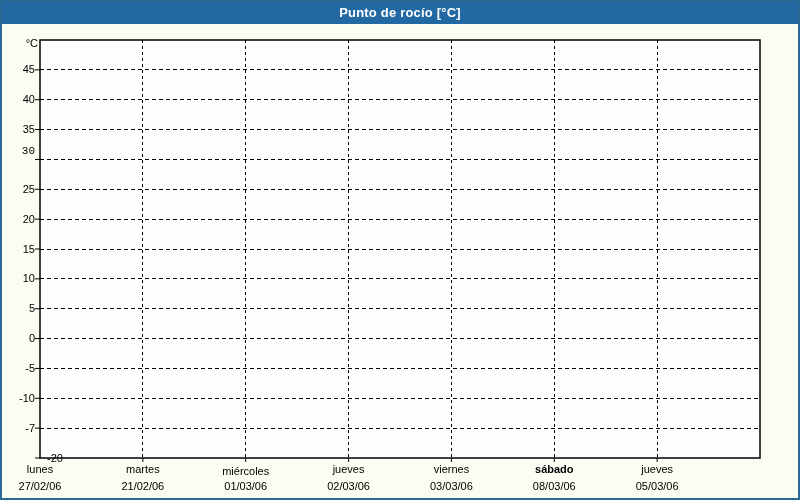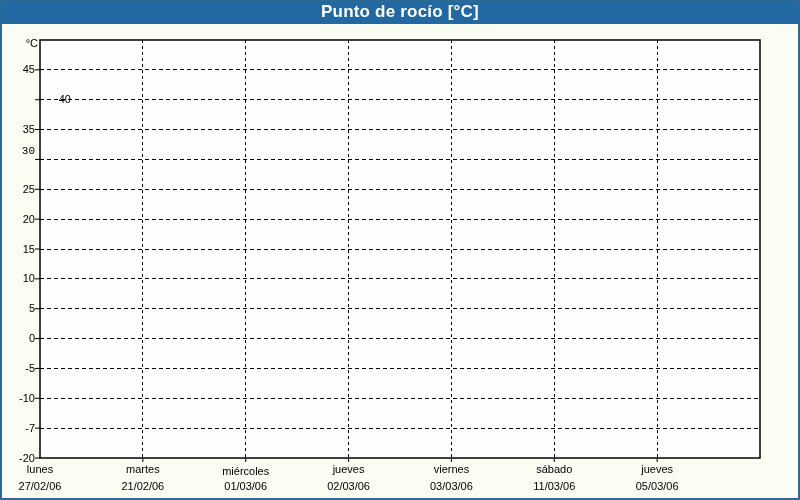--- a/index.html
+++ b/index.html
@@ -18,21 +18,21 @@
   }
   .titlebar{
     position:absolute;left:0;top:0;
     width:800px;height:24px;
     background:#2269A3;
     display:flex;align-items:center;justify-content:center;
     z-index:2;
   }
   .titlebar span{
     color:#FFFFFF;
-    font-size:17px;
+    font-size:13px;
     font-weight:bold;
     letter-spacing:0.2px;
   }
   #grid-svg{
     position:absolute;left:0;top:0;
     z-index:1;
   }
   #labels{
     position:absolute;left:0;top:0;width:800px;height:500px;
     z-index:3;
@@ -101,41 +101,41 @@
       <line x1="245.71428571428572" y1="458" x2="245.71428571428572" y2="462" stroke="#000000" stroke-width="1"></line>
       <line x1="348.57142857142856" y1="458" x2="348.57142857142856" y2="462" stroke="#000000" stroke-width="1"></line>
       <line x1="451.42857142857144" y1="458" x2="451.42857142857144" y2="462" stroke="#000000" stroke-width="1"></line>
       <line x1="554.2857142857143" y1="458" x2="554.2857142857143" y2="462" stroke="#000000" stroke-width="1"></line>
       <line x1="657.1428571428571" y1="458" x2="657.1428571428571" y2="462" stroke="#000000" stroke-width="1"></line>
       <rect x="40" y="40" width="720" height="418" fill="none" stroke="#000000" stroke-width="1.5"></rect>
     </svg>
   <div id="labels">
       <div class="axis-label y-label" style="top: 37px; width: 38px;">°C</div>
       <div class="axis-label y-label" style="top: 63.3571px;">45</div>
-      <div class="axis-label y-label" style="top: 93.2143px; padding-left: 36px;">40</div>
+      <div class="axis-label y-label" style="top: 93.2143px;">40</div>
       <div class="axis-label y-label" style="top: 123.071px;">35</div>
       <div class="axis-label y-label" style="top: 145px; font-family: Liberation Mono, monospace;">30</div>
       <div class="axis-label y-label" style="top: 182.786px;">25</div>
       <div class="axis-label y-label" style="top: 212.643px;">20</div>
       <div class="axis-label y-label" style="top: 242.5px;">15</div>
       <div class="axis-label y-label" style="top: 272.357px;">10</div>
       <div class="axis-label y-label" style="top: 302.214px;">5</div>
       <div class="axis-label y-label" style="top: 332.071px;">0</div>
       <div class="axis-label y-label" style="top: 361.929px;">-5</div>
       <div class="axis-label y-label" style="top: 391.786px;">-10</div>
       <div class="axis-label y-label" style="top: 421.643px;">-7</div>
-      <div class="axis-label y-label" style="top: 451.5px;">-20</div>
+      <div class="axis-label y-label" style="top: 451.5px; padding-left: 28px;">-20</div>
       <div class="axis-label x-label" style="left: -15px; top: 463px;">lunes</div>
       <div class="axis-label x-label" style="left: -15px; top: 480px;">27/02/06</div>
       <div class="axis-label x-label" style="left: 87.8571px; top: 463px;">martes</div>
       <div class="axis-label x-label" style="left: 87.8571px; top: 480px;">21/02/06</div>
       <div class="axis-label x-label" style="left: 190.714px; top: 465px;">miércoles</div>
       <div class="axis-label x-label" style="left: 190.714px; top: 480px;">01/03/06</div>
       <div class="axis-label x-label" style="left: 293.571px; top: 463px;">jueves</div>
       <div class="axis-label x-label" style="left: 293.571px; top: 480px;">02/03/06</div>
       <div class="axis-label x-label" style="left: 396.429px; top: 463px;">viernes</div>
       <div class="axis-label x-label" style="left: 396.429px; top: 480px;">03/03/06</div>
-      <div class="axis-label x-label" style="left: 499.286px; top: 463px;">sábado</div>
-      <div class="axis-label x-label" style="left: 499.286px; top: 480px;">11/03/06</div>
+      <div class="axis-label x-label" style="left: 499.286px; top: 463px; font-weight: bold;">sábado</div>
+      <div class="axis-label x-label" style="left: 499.286px; top: 480px;">08/03/06</div>
       <div class="axis-label x-label" style="left: 602.143px; top: 463px;">jueves</div>
       <div class="axis-label x-label" style="left: 602.143px; top: 480px;">05/03/06</div>
     </div>
 </div>
 
 </body></html>

